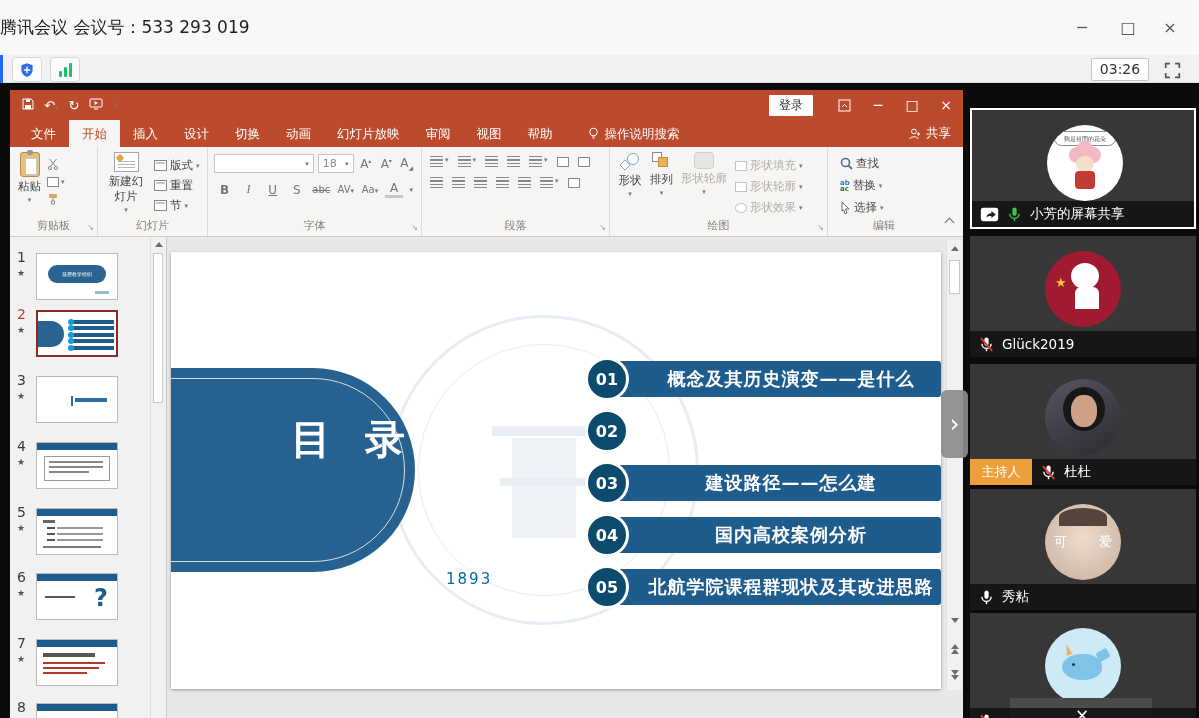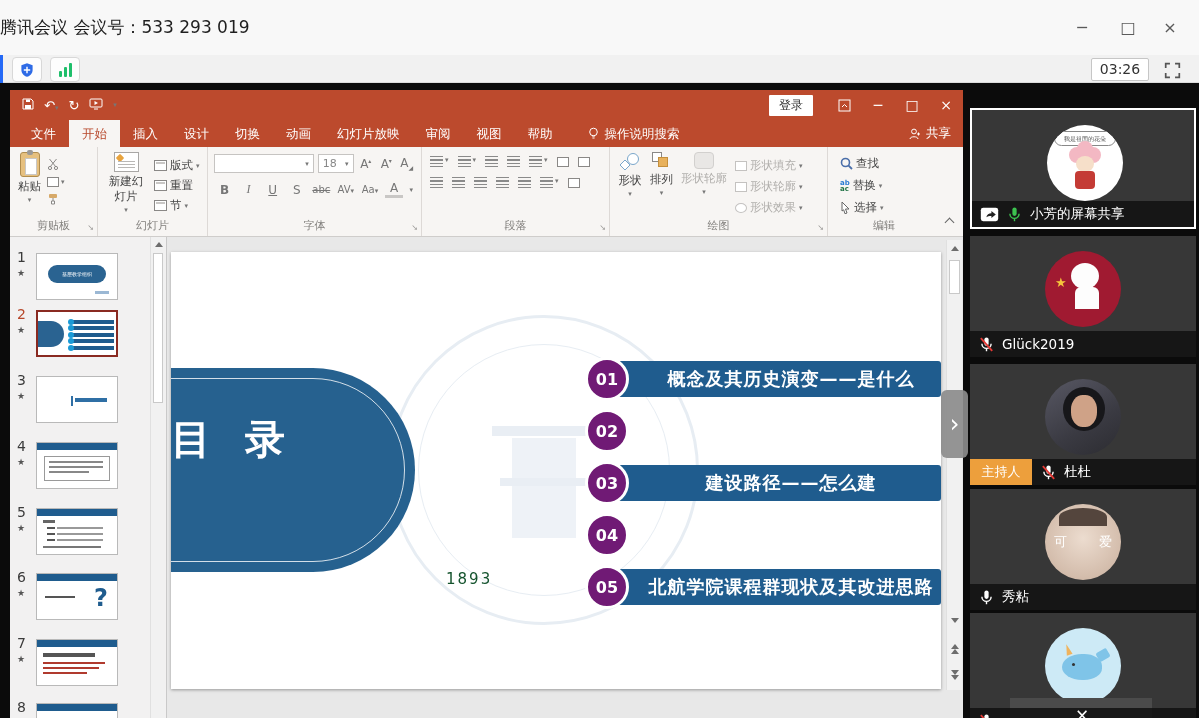--- a/index.html
+++ b/index.html
@@ -81,28 +81,28 @@
 .tri-u{width:0;height:0;border-left:4px solid transparent;border-right:4px solid transparent;border-bottom:5px solid #6d6d6d;position:absolute;left:4px}
 .tri-d{width:0;height:0;border-left:4px solid transparent;border-right:4px solid transparent;border-top:5px solid #6d6d6d;position:absolute;left:4px}
 
 
 #slide{position:absolute;left:161px;top:15px;width:770px;height:437px;background:#fff;box-shadow:0 1px 3px rgba(0,0,0,.35);overflow:hidden}
 #seal{position:absolute;left:218px;top:63px;width:310px;height:310px;border:3px solid #e7edf3;border-radius:50%}
 #seal .inner{position:absolute;inset:26px;border:1.5px solid #e7edf3;border-radius:50%}
 #seal .bld1{position:absolute;left:120px;top:120px;width:64px;height:100px;background:#eef2f7}
 #seal .bld2{position:absolute;left:100px;top:108px;width:104px;height:10px;background:#e9eef4}
 #seal .bld3{position:absolute;left:108px;top:160px;width:88px;height:8px;background:#e9eef4}
-#seal .year{position:absolute;left:54px;bottom:34px;color:#14532d;font-size:15px;letter-spacing:2px}
+#seal .year{position:absolute;left:54px;bottom:34px;color:#0369a1;font-size:15px;letter-spacing:2px}
 #tocshape{position:absolute;left:0;top:116px;width:244px;height:204px;background:#26618f;border-radius:0 102px 102px 0;overflow:hidden}
 #tocshape .outline{position:absolute;left:-30px;top:10px;right:10px;bottom:10px;border:1px solid rgba(255,255,255,.8);border-radius:0 92px 92px 0}
-#toc-title{position:absolute;left:0;width:100%;top:44px;text-align:left;color:#fff;font-size:40px;font-weight:bold;letter-spacing:10px}
+#toc-title{position:absolute;left:0;width:100%;top:44px;text-align:right;color:#fff;font-size:40px;font-weight:bold;letter-spacing:10px}
 #toc-sub{position:absolute;left:0;width:100%;top:104px;text-align:center;color:#fff;font-size:26px;letter-spacing:1px}
 .toc-row{position:absolute;left:414px;width:356px;height:44px}
 .toc-bar{position:absolute;left:22px;right:0;top:4px;bottom:4px;background:#1f5c8e;border-radius:3px;display:flex;align-items:center;justify-content:center;padding-left:34px;color:#fff;font-size:18px;font-weight:bold;letter-spacing:1px;white-space:nowrap}
-.toc-circle{position:absolute;left:0;top:0;width:44px;height:44px;background:#701a75;border:3px solid #fff;border-radius:50%;display:flex;align-items:center;justify-content:center;color:#fff;font-size:16px;font-weight:bold}
+.toc-circle{position:absolute;left:0;top:0;width:44px;height:44px;background:#0c4a6e;border:3px solid #fff;border-radius:50%;display:flex;align-items:center;justify-content:center;color:#fff;font-size:16px;font-weight:bold}
 
 
 #notes{position:absolute;left:157px;top:600px;right:0;height:28px;background:#fff;border-top:1px solid #c6c6c6}
 #notes span{position:absolute;left:303px;top:9px;font-size:14px;color:#9a9a9a}
 
 
 #handle{position:absolute;left:941px;top:390px;width:27px;height:68px;background:rgba(140,140,140,.92);border-radius:6px;display:flex;align-items:center;justify-content:center;color:#fff;font-size:24px;z-index:50}
 
 
 #panel{position:absolute;left:968px;top:90px;width:231px;height:628px}
@@ -526,20 +526,21 @@
        <div class="toc-circle">01</div>
      </div>
           <div class="toc-row" style="top:157px">
        <div class="toc-circle">02</div>
      </div>
           <div class="toc-row" style="top:209px">
        <div class="toc-bar">建设路径——怎么建</div>
        <div class="toc-circle">03</div>
      </div>
           <div class="toc-row" style="top:261px">
+       <div class="toc-bar">国内高校案例分析</div>
        <div class="toc-circle">04</div>
      </div>
           <div class="toc-row" style="top:313px">
        <div class="toc-bar">北航学院课程群现状及其改进思路</div>
        <div class="toc-circle">05</div>
      </div>
         </div>
     </div>
 
     <div class="scrolltrack" style="left:936px;top:3px;width:16px;height:450px">

